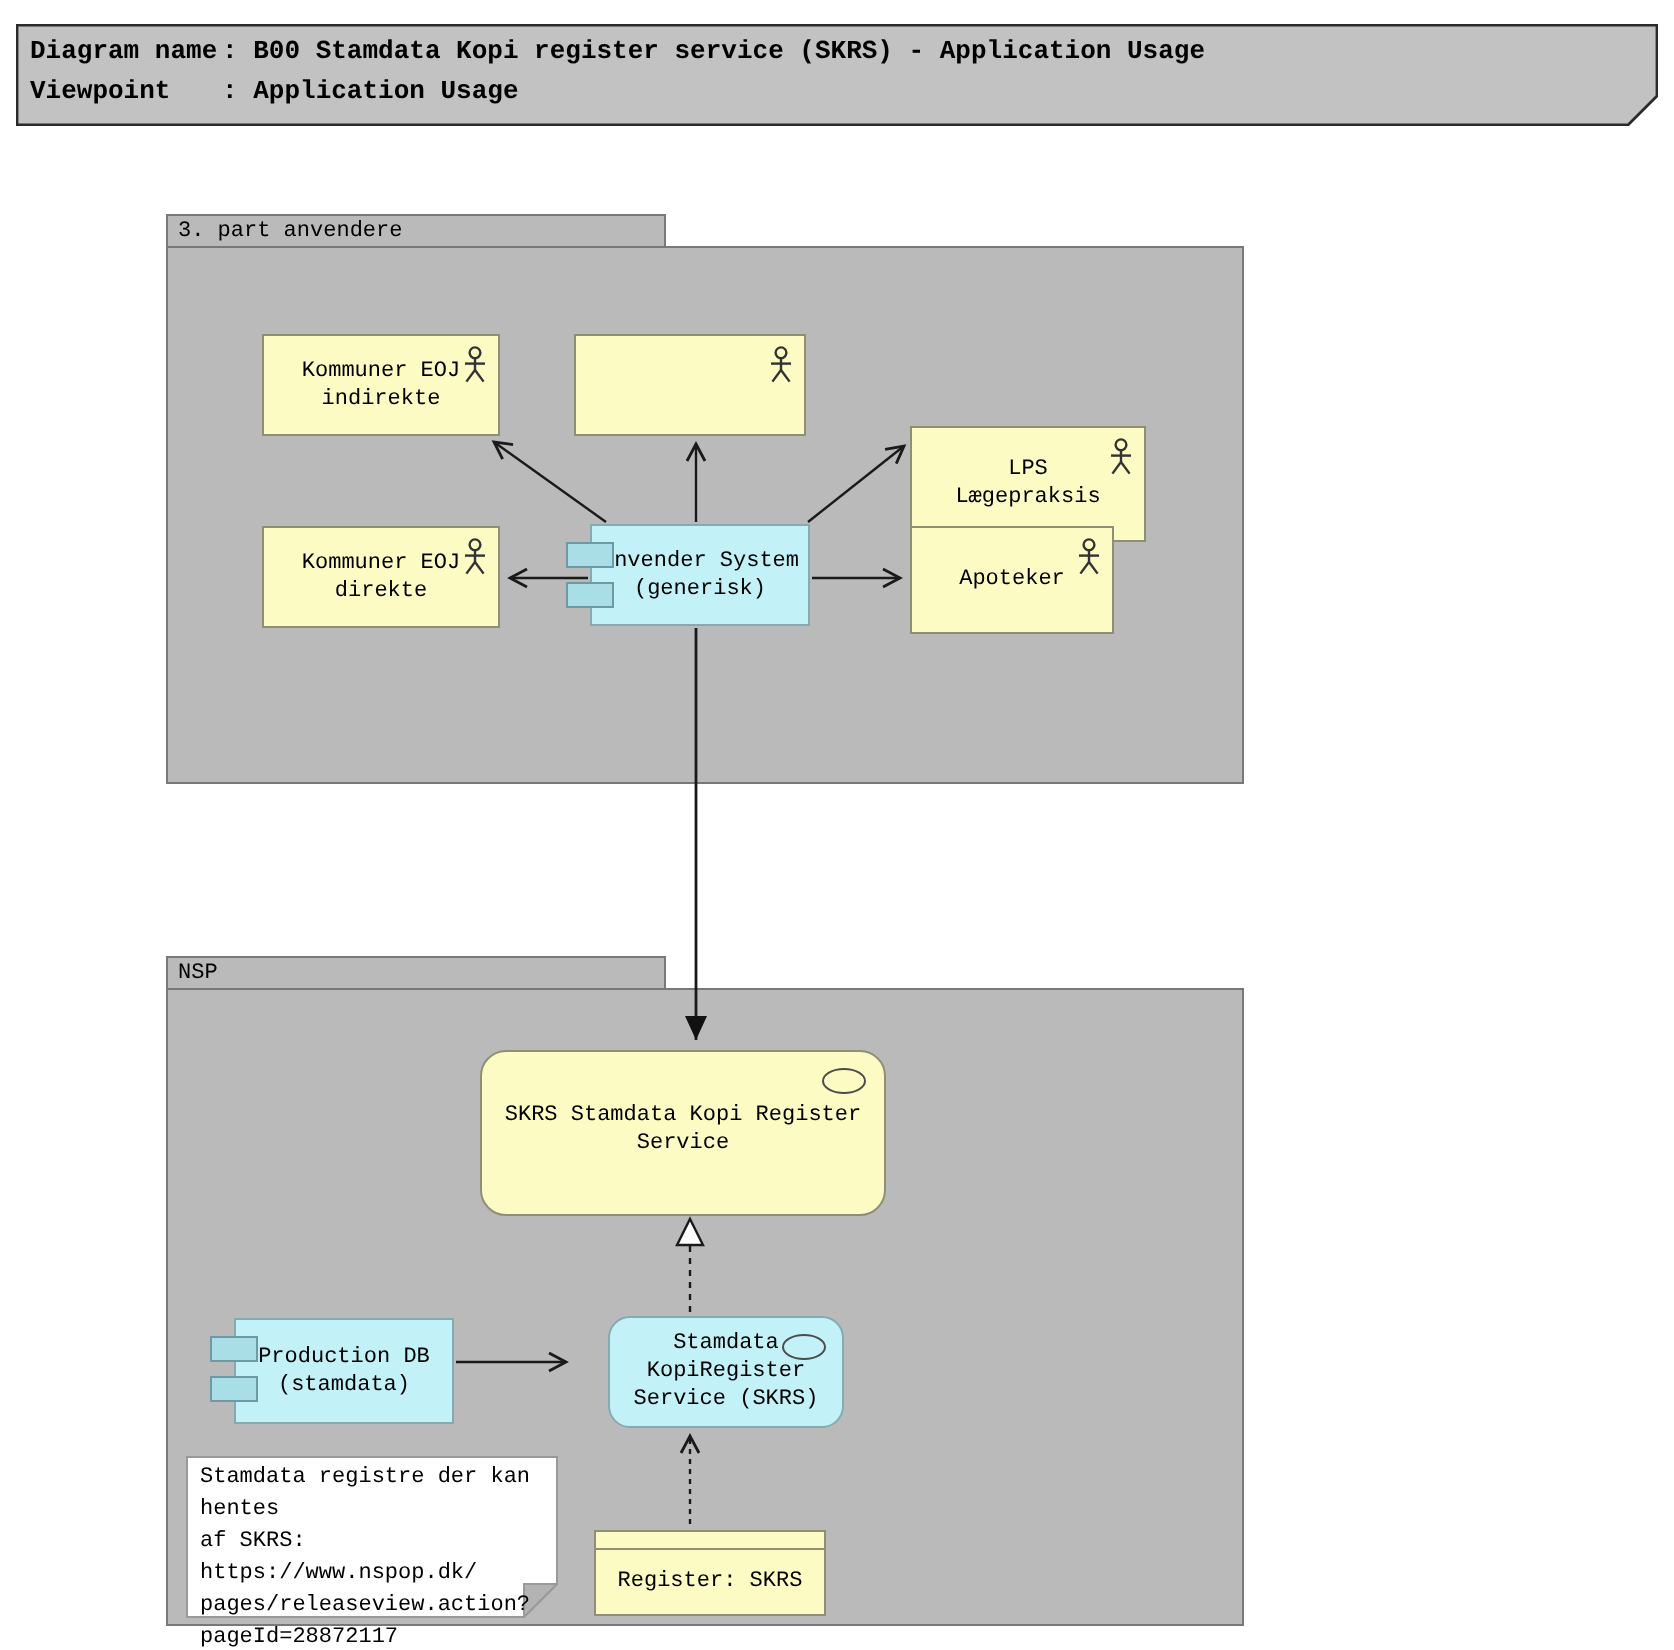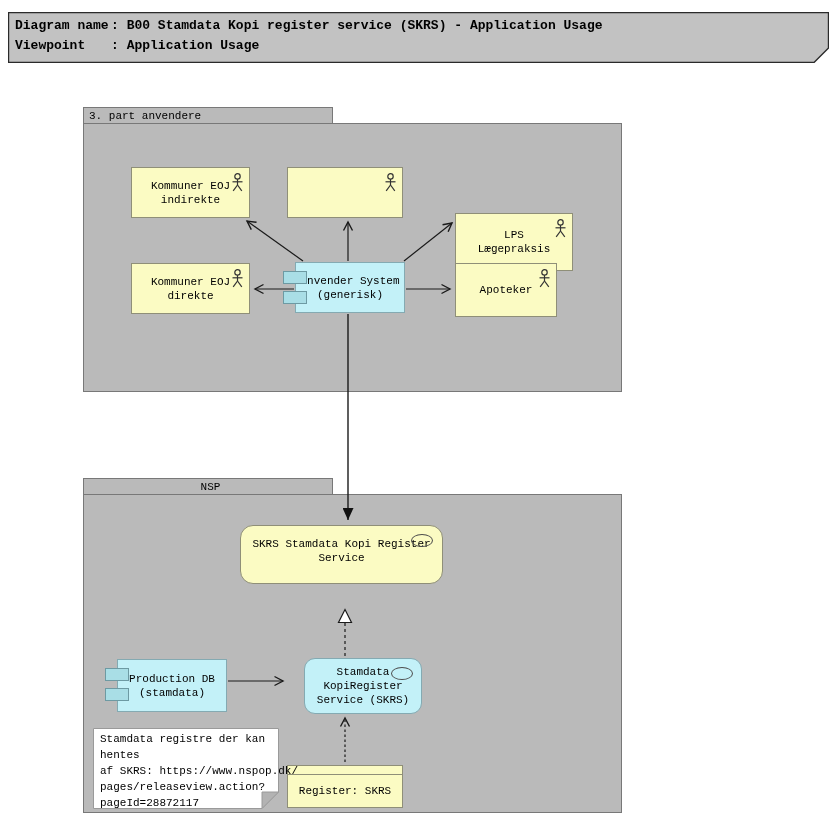--- a/index.html
+++ b/index.html
@@ -11,52 +11,52 @@
   .hdr svg{position:absolute;left:0;top:0;}
   .hdr-text{position:absolute;left:7px;top:4px;font-size:13px;font-weight:bold;line-height:20px;white-space:nowrap;}
   .hdr-label{display:inline-block;width:96px;}
 
   
   .grp-tab{position:absolute;width:250px;height:17px;background:#bababa;border:1px solid #787878;
            font-size:11px;line-height:16px;padding-left:5px;box-sizing:border-box;z-index:1;}
   .grp-body{position:absolute;width:539px;background:#bababa;border:1px solid #787878;box-sizing:border-box;z-index:0;}
   #g1-tab{left:83px;top:107px;}
   #g1-body{left:83px;top:123px;height:269px;}
-  #g2-tab{left:83px;top:478px;text-align:center;}
+  #g2-tab{left:83px;top:478px;}
   #g2-body{left:83px;top:494px;height:319px;}
 
   
   .node{position:absolute;box-sizing:border-box;z-index:10;display:flex;align-items:center;justify-content:center;
         text-align:center;font-size:11px;line-height:14px;}
   .node-label{white-space:pre-line;}
   .n-yellow{background:#fbfbc3;border:1px solid #8f8f78;}
   .n-cyan{background:#c3f1f8;border:1px solid #84aab2;}
   .rounded{border-radius:13px;}
 
   #n-kom-ind{left:131px;top:167px;width:119px;height:51px;}
   #n-reg    {left:287px;top:167px;width:116px;height:51px;}
   #n-lps    {left:455px;top:167px;width:118px;height:58px;margin-top:46px;}
   #n-kom-dir{left:131px;top:263px;width:119px;height:51px;}
   #n-anv    {left:295px;top:262px;width:110px;height:51px;}
   #n-apo    {left:455px;top:263px;width:102px;height:54px;}
-  #n-skrs   {left:240px;top:525px;width:203px;height:59px;align-items:flex-start;padding-top:11px;}
+  #n-skrs   {left:240px;top:525px;width:203px;height:83px;align-items:flex-start;padding-top:25px;}
   #n-prod   {left:117px;top:659px;width:110px;height:53px;}
   #n-stam   {left:288px;top:658px;width:118px;height:56px;border-radius:11px;margin-left:16px;}
-  #n-regskr {left:287px;top:765px;width:116px;height:43px;align-items:flex-end;padding-bottom:9px;}
+  #n-regskr {left:297px;top:765px;width:116px;height:43px;align-items:flex-end;padding-bottom:9px;}
   .rep-line{position:absolute;left:0;top:8px;width:100%;border-top:1px solid #8f8f78;}
 
   .actor-icon{position:absolute;right:5px;top:5px;width:13px;height:19px;}
   .service-oval{position:absolute;width:20px;height:11px;border:1.4px solid #4c4c4c;border-radius:50%;background:transparent;}
   #n-skrs .service-oval{right:9px;top:8px;}
   #n-stam .service-oval{right:8px;top:8px;}
   .comp-tab{position:absolute;left:-13px;width:24px;height:13px;background:#a9dee6;border:1px solid #6d9aa3;box-sizing:border-box;}
   .comp-tab.t1{top:8px;} .comp-tab.t2{top:28px;}
 
   
-  .note{position:absolute;left:93px;top:728px;width:186px;height:73px;z-index:12;padding-left:28px;}
+  .note{position:absolute;left:93px;top:728px;width:186px;height:73px;z-index:12;}
   .note svg{position:absolute;left:0;top:0;}
   .note-text{position:absolute;left:7px;top:3px;font-size:11px;line-height:16px;text-align:left;white-space:pre-line;}
 
   
   .wires{position:absolute;left:0;top:0;z-index:6;pointer-events:none;}
 </style>
 </head>
 <body>
 
 <div class="canvas">

